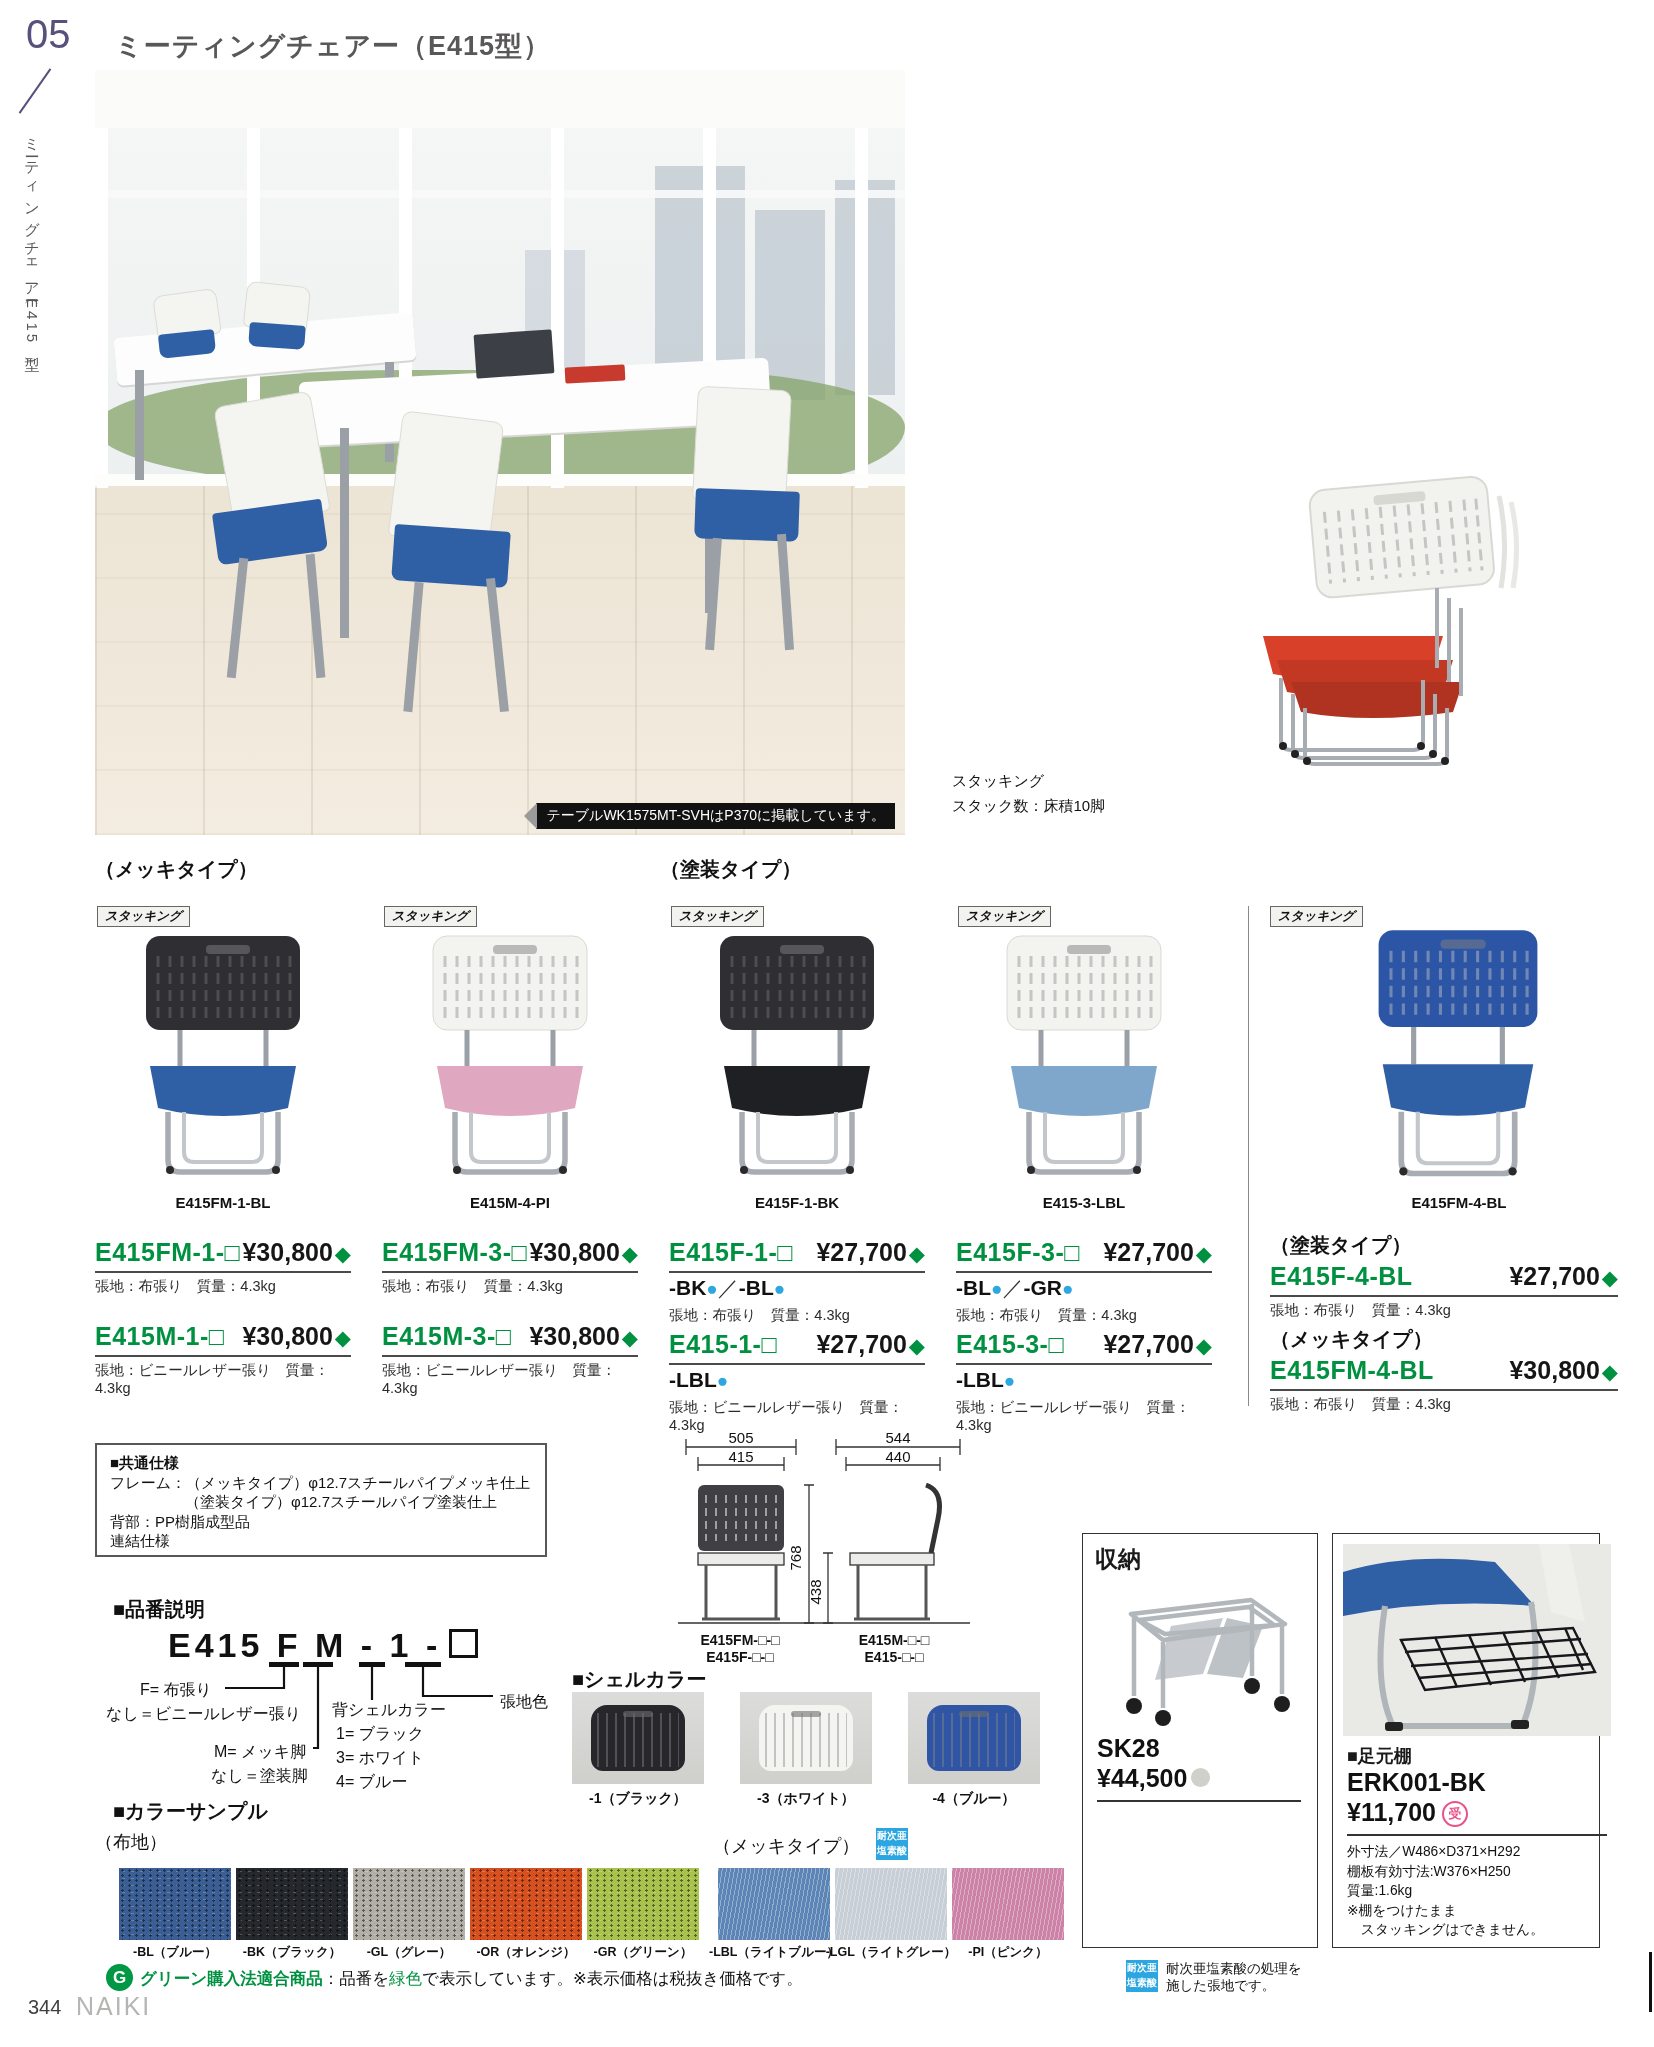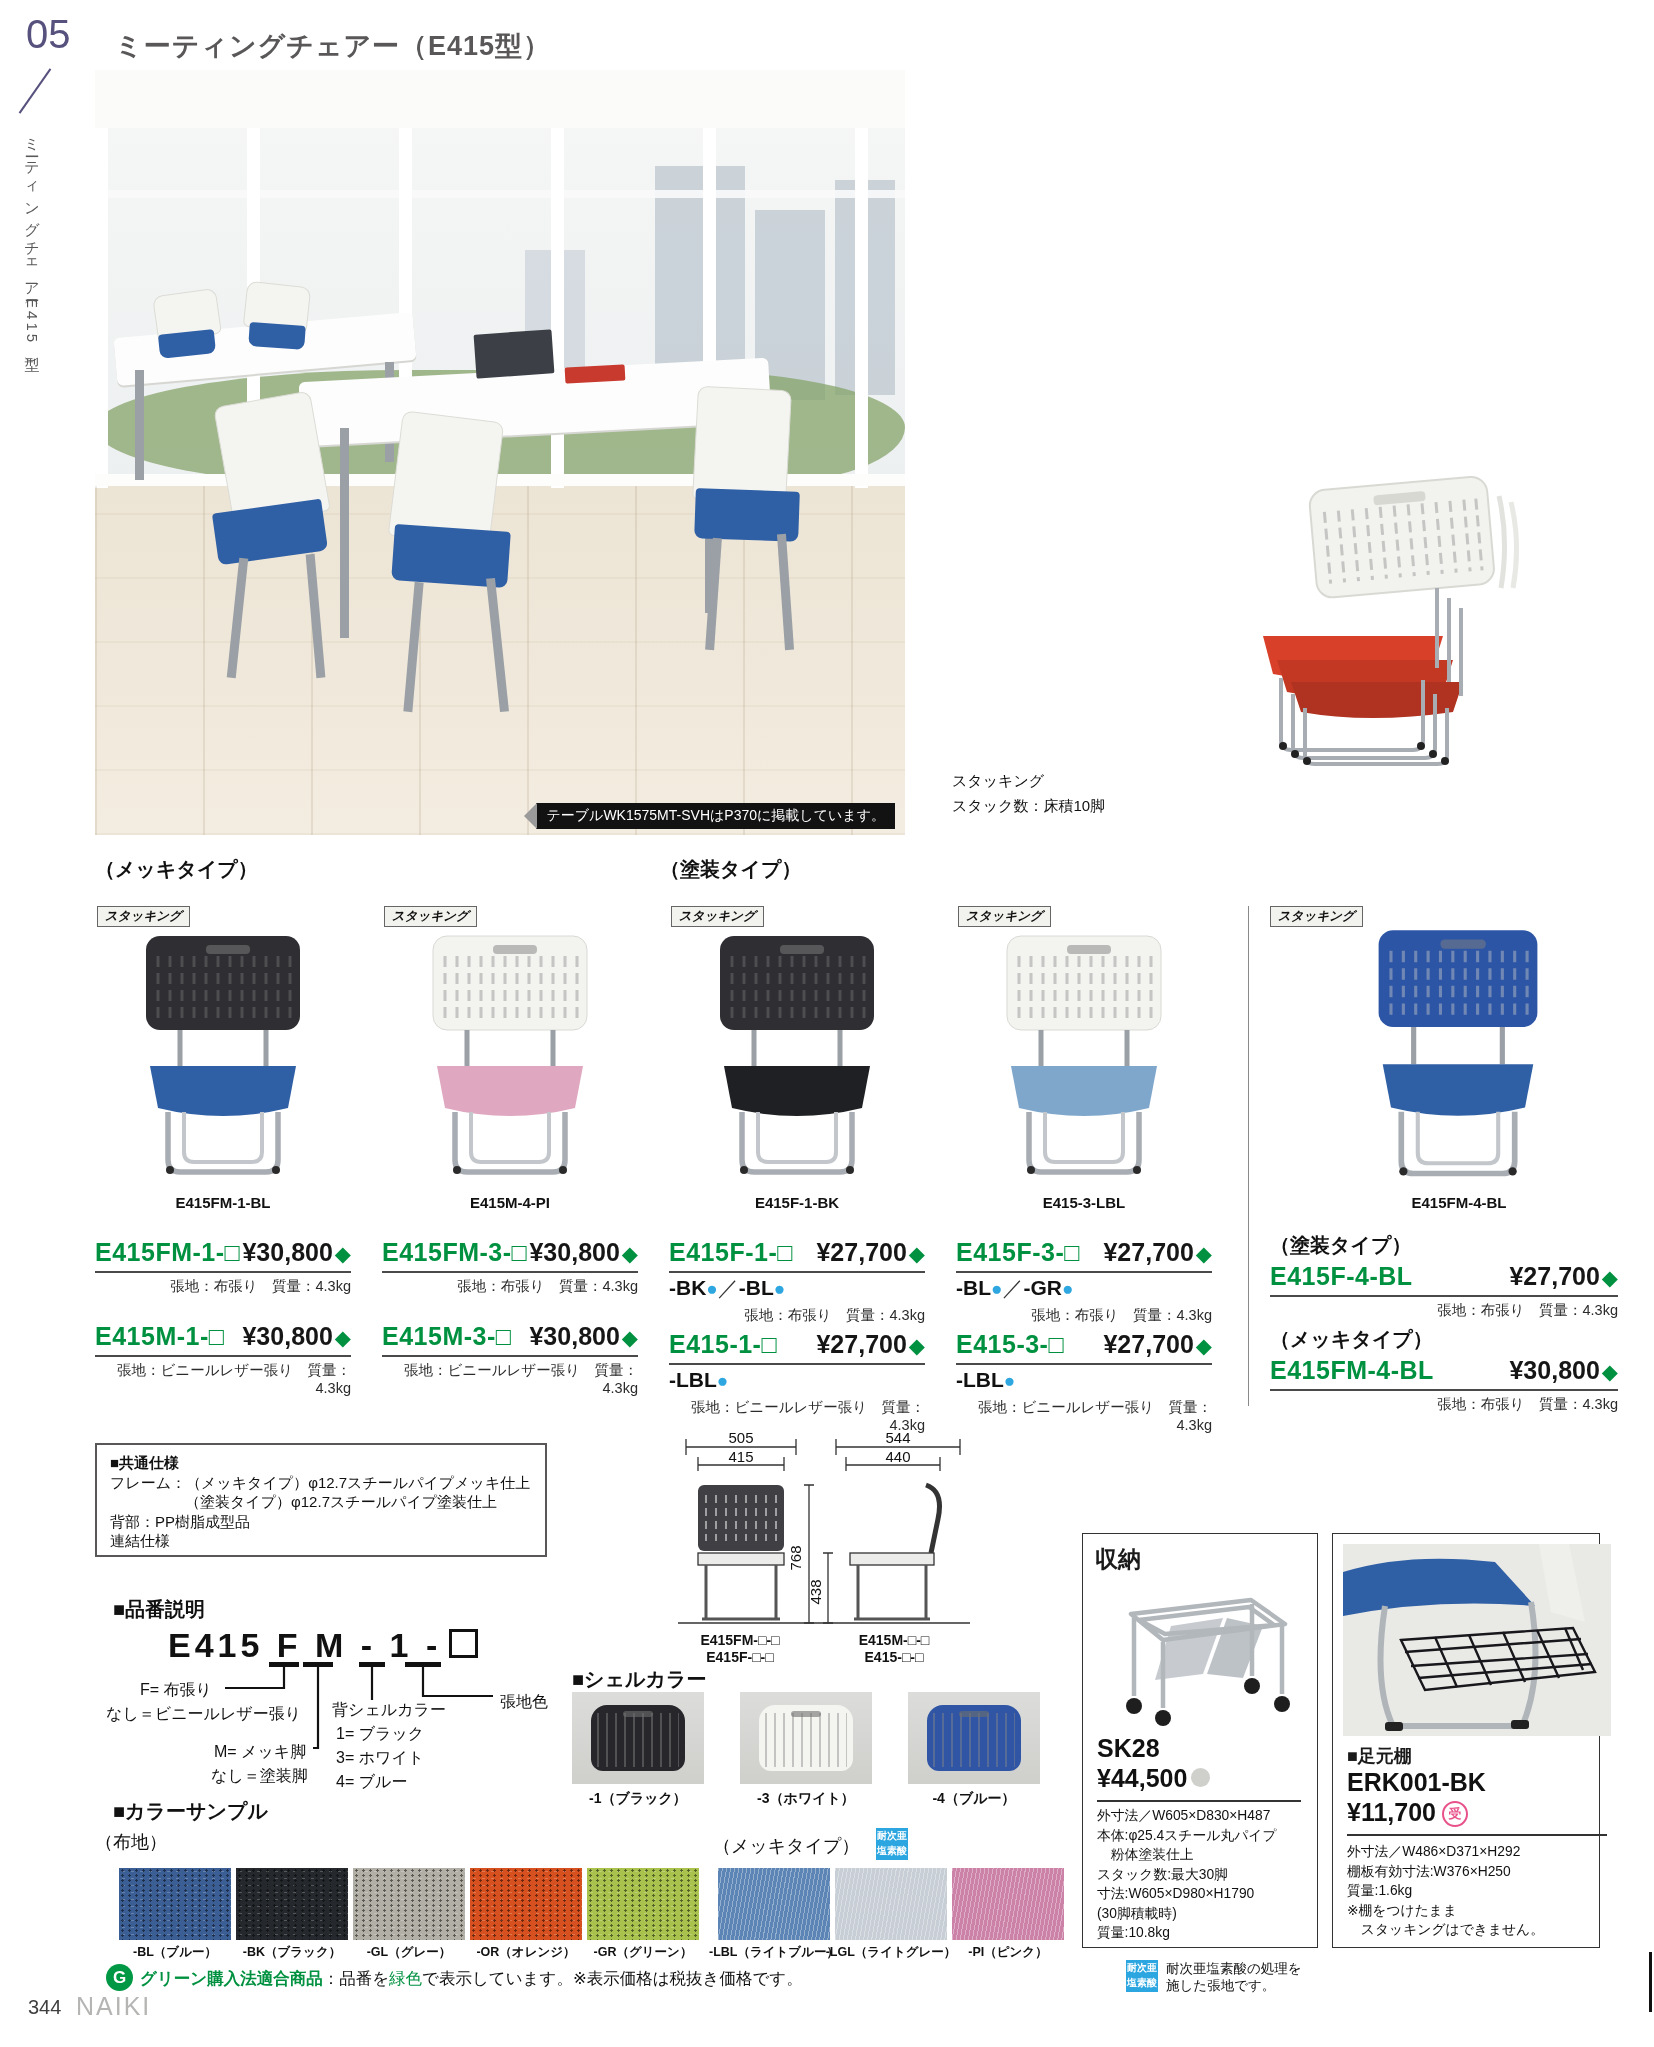--- a/index.html
+++ b/index.html
@@ -55,21 +55,21 @@
   .pcap{position:absolute;left:0;top:288px;width:100%;text-align:center;font-size:15px;font-weight:bold;color:#111;}
   .prow{position:absolute;left:0;width:100%;}
   .mline{display:flex;align-items:baseline;}
   .model{color:#009140;font-size:25px;font-weight:bold;letter-spacing:.5px;margin-right:auto;}
   .price{font-size:25px;font-weight:bold;color:#161616;}
   .dia{color:#009140;font-size:21px;margin-left:2px;}
   .rule{border-top:2px solid #4a4a4a;margin-top:4px;}
   .vline{font-size:21px;font-weight:bold;color:#111;margin-top:2px;line-height:26px;}
   .vdot{color:#2ea7e0;font-size:19px;}
   .vsep{font-weight:normal;color:#333;}
-  .spec{font-size:14.5px;color:#2b2b2b;margin-top:4px;text-align:right;}
+  .spec{font-size:14.5px;color:#2b2b2b;margin-top:4px;}
   .vdivider{left:1248px;top:906px;width:0;height:500px;border-left:1.5px solid #8a8a8a;}
   .fcol{position:absolute;left:1270px;top:906px;width:378px;height:530px;}
   .fcol .badge{position:absolute;left:0;top:0;}
   .fchair{position:absolute;left:66px;top:18px;width:244px;height:266px;}
   .ftype{position:absolute;font-size:20px;font-weight:600;color:#111;}
   .frow{position:absolute;width:348px;}
 
   
   .cspec{left:95px;top:1443px;width:452px;height:114px;border:2px solid #595757;box-sizing:border-box;
          padding:8px 13px;font-size:15px;line-height:19.5px;color:#111;}
@@ -522,29 +522,20 @@
       <g fill="#1e1e1e">
         <circle cx="33" cy="128" r="8"></circle>
           <circle cx="62" cy="140" r="8"></circle>
         <circle cx="151" cy="108" r="8"></circle>
           <circle cx="181" cy="126" r="8"></circle>
       </g>
     </svg>
     <div class="card-model" style="top:200px">SK28</div>
     <div class="card-price" style="top:230px"><span>¥44,500</span><span class="gray-circle"></span></div>
     <div class="card-rule" style="top:266px;width:204px"></div>
-    <div class="card-specs" style="top:272px">
-      <div>外寸法／W605×D830×H487</div>
-        <div>本体:φ25.4スチール丸パイプ</div>
-        <div>　粉体塗装仕上</div>
-      <div>スタック数:最大30脚</div>
-        <div>寸法:W605×D980×H1790</div>
-        <div>(30脚積載時)</div>
-      <div>質量:10.8kg</div>
-    </div>
   </div>
 
   <div class="card erk">
     <div class="erk-photo">
       <svg width="268" height="192" viewBox="0 0 268 192">
         <path d="M0,28 Q64,8 152,18 L192,62 Q92,54 0,72 Z" fill="#2f5fa5"></path>
         <path d="M196,0 h30 l16,78 -34,-10 Z" fill="#eff0ec"></path>
         <path d="M42,62 Q30,140 50,182 M188,58 Q200,132 180,180 M50,182 H180" stroke="#b0b5ba" stroke-width="6" fill="none"></path>
         <g stroke="#17171c" stroke-width="2.4" fill="none">
           <path d="M58,96 L230,84 L252,128 L82,146 Z"></path>

